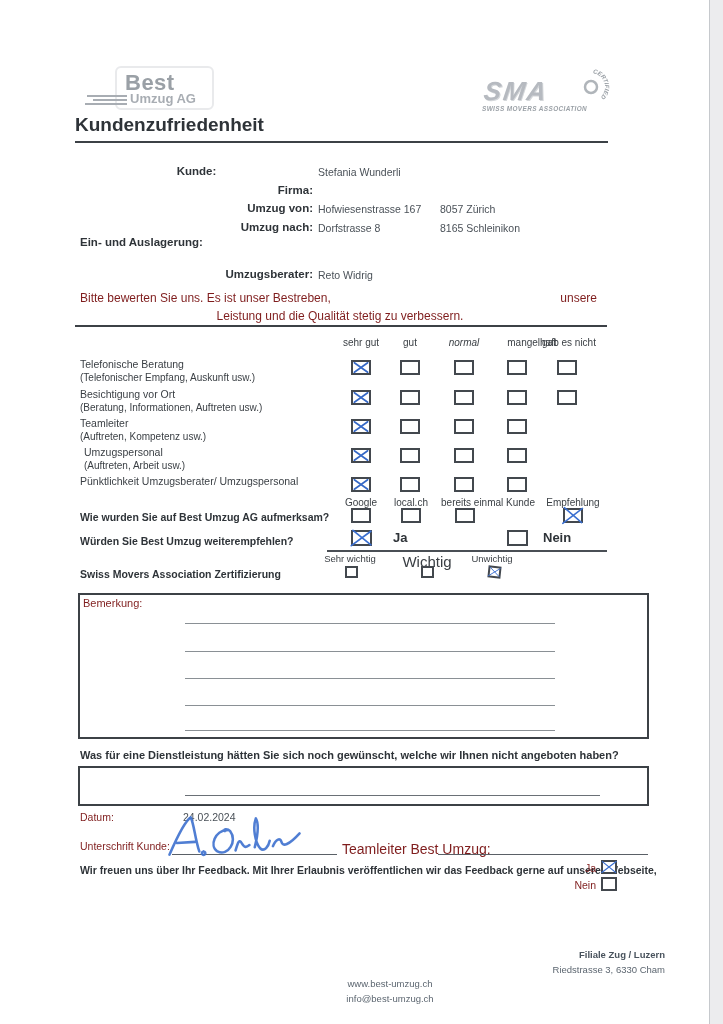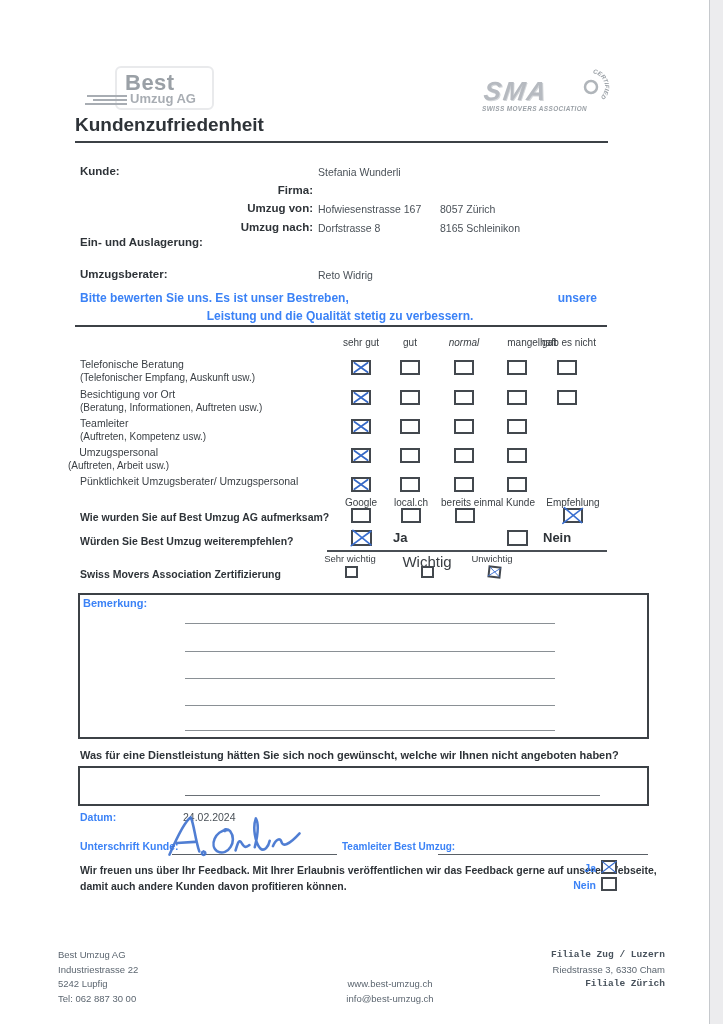--- a/index.html
+++ b/index.html
@@ -1,36 +1,36 @@
 <!DOCTYPE html>
 <html><head>
 <meta charset="utf-8">
 <style>
   html,body{margin:0;padding:0;background:#fff;}
   .page{position:relative;width:723px;height:1024px;background:#ffffff;
         font-family:"Liberation Sans",sans-serif;color:#3a3f44;overflow:hidden;}
   .abs{position:absolute;white-space:nowrap;}
-  .b{font-weight:bold;color:#3b82f6;}
+  .b{font-weight:normal;color:#7f1d1d;}
   .val{font-size:10.5px;color:#4a5158;}
   .lbl{font-size:11.5px;font-weight:bold;color:#2e3338;}
   .rule{position:absolute;background:#3c4146;height:2px;}
   .thinrule{position:absolute;background:#4a4f55;height:1.5px;}
   .writeline{position:absolute;height:1.2px;background:#8a9095;}
   .cb{position:absolute;border:2px solid #43484e;background:#fff;box-sizing:border-box;}
   .cb svg{position:absolute;left:0;top:0;width:100%;height:100%;overflow:visible;}
   .cb path{stroke:#3467c6;stroke-width:2.1;fill:none;stroke-linecap:round;}
   .cb.hand path{stroke:#3a6fd0;stroke-width:2.0;}
   .colhdr{position:absolute;font-size:10px;color:#3a3f44;transform:translateX(-50%);white-space:nowrap;}
   .rowlab{position:absolute;font-size:10.5px;color:#3a3f44;line-height:13px;white-space:nowrap;}
   .rowlab .sub{font-size:10px;}
   .question{position:absolute;font-size:10.5px;font-weight:bold;color:#2e3338;white-space:nowrap;}
   .bigjn{position:absolute;font-size:13px;font-weight:bold;color:#2e3338;}
   .box{position:absolute;border:2px solid #3c4146;background:#fff;box-sizing:border-box;}
   .footer-line{font-size:9.5px;color:#5c6670;line-height:14.5px;white-space:nowrap;}
-  .footer-line.fb{font-weight:bold;color:#49535d;font-family:Liberation Mono, monospace;}
+  .footer-line.fb{font-weight:bold;color:#49535d;}
   .logo-best{position:absolute;left:85px;top:70px;width:130px;height:48px;}
   .logo-best .best{position:absolute;left:40px;top:0px;font-size:22px;font-weight:bold;color:#9aa0a6;letter-spacing:.5px;}
   .logo-best .uag{position:absolute;left:45px;top:21px;font-size:13px;font-weight:bold;color:#a8adb3;}
   .logo-best .sl{position:absolute;height:2px;background:#a8adb3;}
   .logo-best .ghost{position:absolute;left:30px;top:-4px;width:95px;height:40px;border:2px solid #e9eaec;border-radius:6px;}
   .logo-sma{position:absolute;left:482px;top:74px;width:130px;height:45px;}
   .logo-sma .sma{position:absolute;left:2px;top:2px;font-size:26px;font-weight:bold;font-style:italic;
      color:#b6bac0;letter-spacing:2px;transform:skewX(-8deg);text-shadow:1px 1px 0 #d4d7da;}
   .logo-sma .smasub{position:absolute;left:0px;top:31px;font-size:6.4px;font-weight:bold;font-style:italic;color:#9aa0a6;letter-spacing:.4px;}
   .scan-strip{position:absolute;top:0;right:0;width:13px;height:1024px;background:#ececee;}
@@ -66,34 +66,34 @@
       <text font-size="6" fill="#9aa0a6" font-weight="bold" font-style="italic">
         <textPath href="#bcirc" startOffset="52%">CERTIFIED</textPath>
       </text>
     </svg>
   </div>
 
   <div class="abs" style="left:75px;top:114px;width:533px;text-align:left;font-size:19px;font-weight:bold;color:#2e3338;">Kundenzufriedenheit</div>
   <div class="rule" style="left:75px;top:141px;width:533px;"></div>
 
   <div id="customer-fields">
-      <div class="abs lbl" style="left: 80px; top: 165px; width: 233px; text-align: left;">Kunde:</div>
+      <div class="abs lbl" style="left: 80px; top: 165px; width: 233px; text-align: center;">Kunde:</div>
       <div class="abs val" style="left: 318px; top: 166px;">Stefania Wunderli</div>
       <div class="abs lbl" style="left: 80px; top: 184px; width: 233px; text-align: right;">Firma:</div>
       <div class="abs val" style="left: 318px; top: 185px;"></div>
       <div class="abs lbl" style="left: 80px; top: 202px; width: 233px; text-align: right;">Umzug von:</div>
       <div class="abs val" style="left: 318px; top: 203px;">Hofwiesenstrasse 167</div>
       <div class="abs val" style="left: 440px; top: 203px;">8057 Zürich</div>
       <div class="abs lbl" style="left: 80px; top: 221px; width: 233px; text-align: right;">Umzug nach:</div>
       <div class="abs val" style="left: 318px; top: 222px;">Dorfstrasse 8</div>
       <div class="abs val" style="left: 440px; top: 222px;">8165 Schleinikon</div>
       <div class="abs lbl" style="left: 80px; top: 236px; width: 233px; text-align: left;">Ein- und Auslagerung:</div>
       <div class="abs val" style="left: 318px; top: 241px;"></div>
     </div>
-  <div class="abs lbl" style="left:80px;top:268px;width:233px;text-align:left;">Umzugsberater:</div>
+  <div class="abs lbl" style="left:80px;top:268px;width:233px;text-align:right;">Umzugsberater:</div>
   <div class="abs val" style="left:318px;top:269px;">Reto Widrig</div>
 
   <div class="abs b" style="left:80px;top:291px;font-size:12px;">Bitte bewerten Sie uns. Es ist unser Bestreben,</div>
   <div class="abs b" style="left:80px;top:291px;width:517px;text-align:right;font-size:12px;">unsere</div>
   <div class="abs b" style="left:80px;top:309px;width:520px;text-align:center;font-size:12px;">Leistung und die Qualität stetig zu verbessern.</div>
   <div class="rule" style="left:75px;top:325px;width:532px;"></div>
 
   <div id="rating-headers">
       <div class="colhdr" style="left: 361px; top: 337px;">sehr gut</div>
       <div class="colhdr" style="left: 410px; top: 337px;">gut</div>
@@ -133,21 +133,21 @@
         <div class="sub">(Auftreten, Kompetenz usw.)</div>
       </div>
       <div class="cb" style="left: 351px; top: 419px; width: 20px; height: 15px;">
         <svg viewBox="0 0 20 14">
           <path d="M1.5 1 L18.5 13 M18.5 1 L1.5 13"></path>
         </svg>
       </div>
       <div class="cb" style="left: 400px; top: 419px; width: 20px; height: 15px;"></div>
       <div class="cb" style="left: 454px; top: 419px; width: 20px; height: 15px;"></div>
       <div class="cb" style="left: 507px; top: 419px; width: 20px; height: 15px;"></div>
-      <div class="rowlab" style="left: 68px; top: 446px; text-align: center;">
+      <div class="rowlab" style="left: 84px; top: 446px;">
         <div>Umzugspersonal</div>
         <div class="sub">(Auftreten, Arbeit usw.)</div>
       </div>
       <div class="cb" style="left: 351px; top: 448px; width: 20px; height: 15px;">
         <svg viewBox="0 0 20 14">
           <path d="M1.5 1 L18.5 13 M18.5 1 L1.5 13"></path>
         </svg>
       </div>
       <div class="cb" style="left: 400px; top: 448px; width: 20px; height: 15px;"></div>
       <div class="cb" style="left: 454px; top: 448px; width: 20px; height: 15px;"></div>
@@ -230,43 +230,35 @@
   <div class="abs b" style="left:80px;top:840px;font-size:10.5px;">Unterschrift Kunde:</div>
   <div class="writeline" style="left:172px;top:854px;width:165px;background:#5a6066;"></div>
   <svg class="sig" viewBox="0 0 160 45" aria-label="A. Oberle">
     <path d="M4 40 C11 24 19 8 24 5 C27 11 28 25 32 37 M11 29 L28 28"></path>
     <path d="M36 37 a1.6 1.6 0 1 0 .1 0"></path>
     <path d="M58 17 C47 17 41 32 49 37 C59 42 68 27 61 18 C58 15 54 16 56 18"></path>
     <path d="M66 36 C68 29 69 26 71 28 C73 31 74 35 79 31"></path>
     <path d="M84 33 C87 21 88 11 85 6 C82 14 84 28 89 34 C93 38 97 32 98 27"></path>
     <path d="M101 32 C104 25 108 24 109 28 C110 33 116 31 126 20"></path>
   </svg>
-  <div class="abs b" style="left:342px;top:841px;font-size:10px;">Teamleiter Best Umzug:</div>
+  <div class="abs b" style="left:342px;top:841px;font-size:14px;">Teamleiter Best Umzug:</div>
   <div class="writeline" style="left:438px;top:854px;width:210px;background:#5a6066;"></div>
 
   <div class="abs" style="left:80px;top:864px;font-size:10.5px;font-weight:bold;color:#2e3338;">Wir freuen uns über Ihr Feedback. Mit Ihrer Erlaubnis veröffentlichen wir das Feedback gerne auf unserer Webseite,</div>
-  <div class="abs" style="left:80px;top:880px;font-size:10.5px;font-weight:bold;color:#2e3338;">damit auch andere Kunden davon profitieren können.</div>
   <div class="abs b" style="left:556px;top:862px;width:40px;text-align:right;font-size:10.5px;">Ja</div>
   <div class="cb hand" style="left:601px;top:860px;width:16px;height:14px;">
     <svg viewBox="0 0 20 14">
         <path d="M-2 16 L22 -2 M-1 -2 L21 16"></path>
       </svg>
   </div>
   <div class="abs b" style="left:556px;top:879px;width:40px;text-align:right;font-size:10.5px;">Nein</div>
   <div class="cb" style="left:601px;top:877px;width:16px;height:14px;"></div>
 
-  <div id="footer-left" class="abs" style="left:58px;top:948px;">
-      <div class="footer-line">Best Umzug AG</div>
-      <div class="footer-line">Industriestrasse 22</div>
-      <div class="footer-line">5242 Lupfig</div>
-      <div class="footer-line">Tel: 062 887 30 00</div>
-    </div>
   <div id="footer-center" class="abs" style="left:300px;top:977px;width:180px;text-align:center;">
       <div class="footer-line">www.best-umzug.ch</div>
       <div class="footer-line">info@best-umzug.ch</div>
     </div>
   <div id="footer-right" class="abs" style="left:385px;top:948px;width:280px;text-align:right;">
       <div class="footer-line fb">Filiale Zug / Luzern</div>
       <div class="footer-line">Riedstrasse 3, 6330 Cham</div>
-      <div class="footer-line fb">Filiale Zürich</div>
     </div>
 
 </div>
 
 </body></html>

